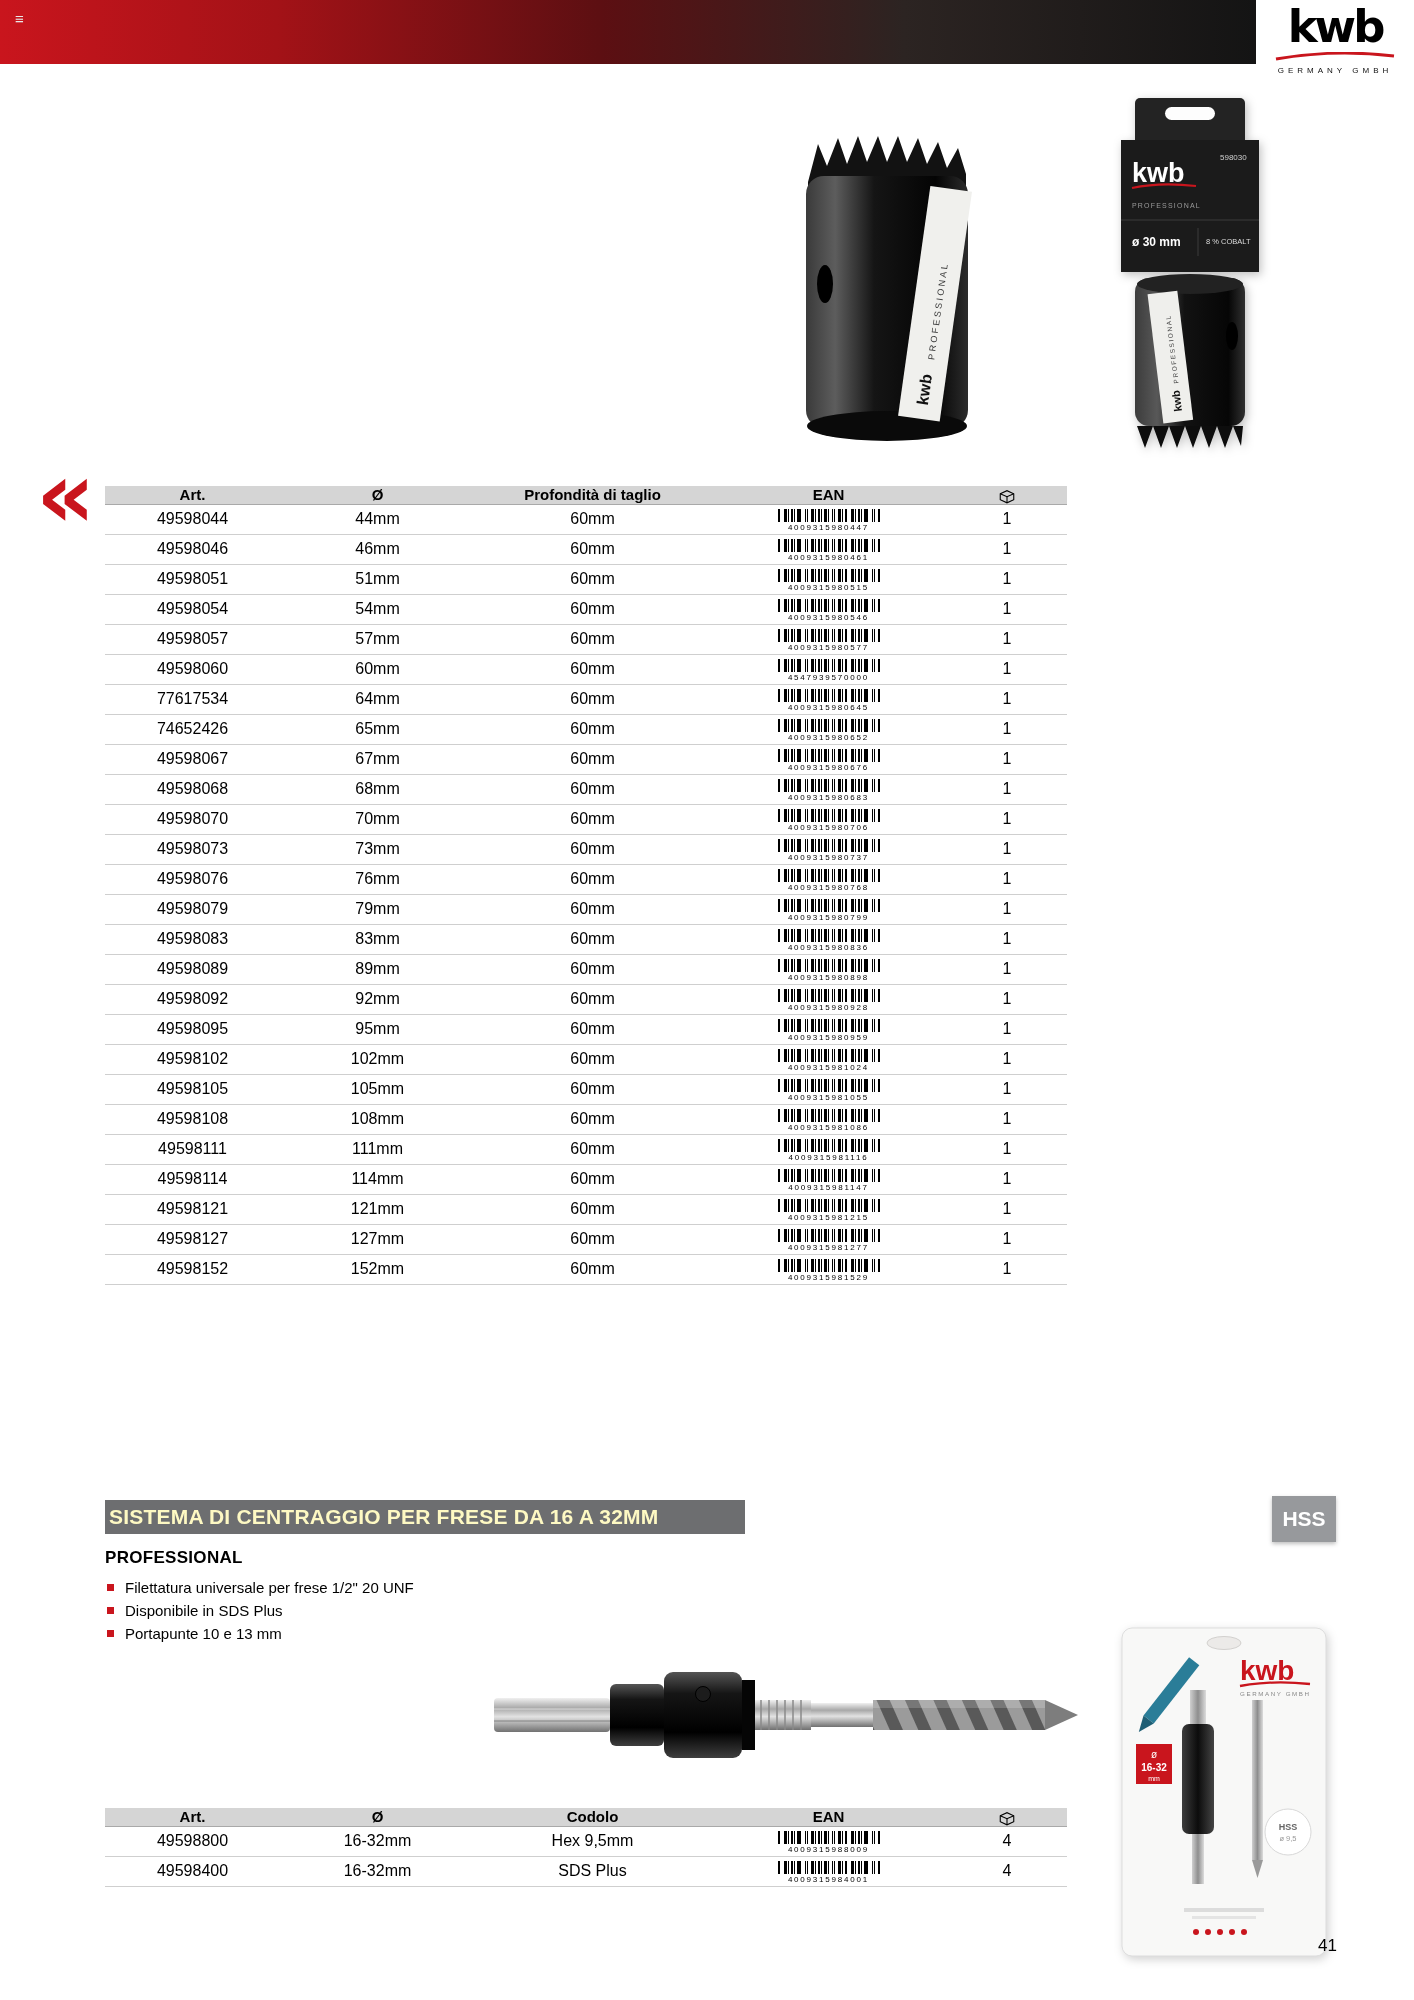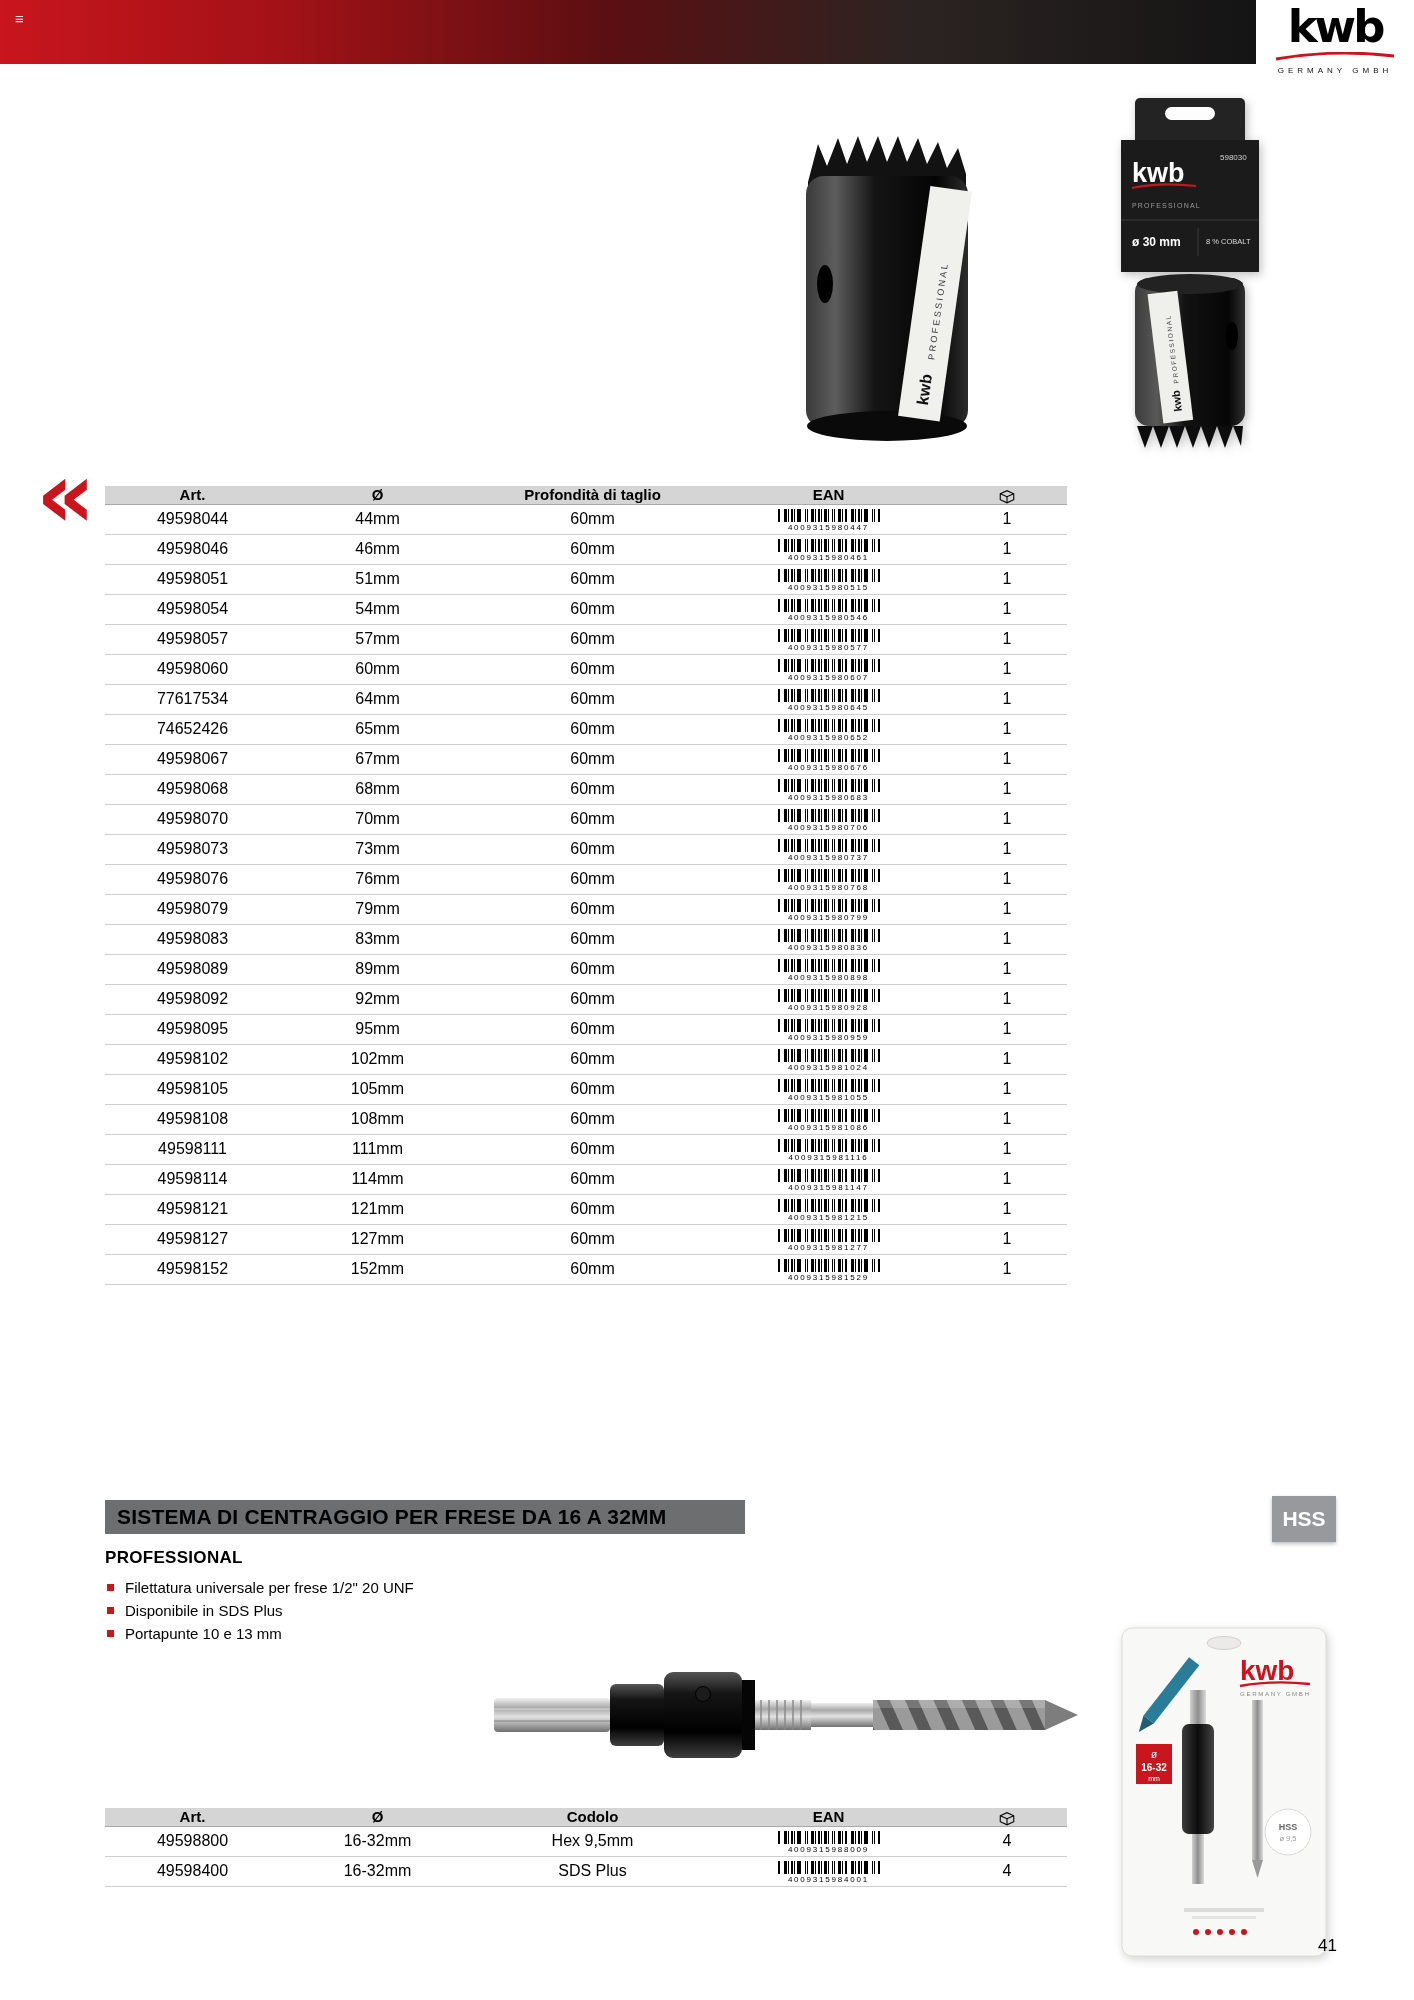--- a/index.html
+++ b/index.html
@@ -44,22 +44,22 @@
     background: repeating-linear-gradient(90deg,
       #000 0 1.6px, #fff 1.6px 2.7px, #000 2.7px 3.5px, #fff 3.5px 6.1px,
       #000 6.1px 9.3px, #fff 9.3px 10.2px, #000 10.2px 11px, #fff 11px 13.4px);
   }
   .digits { font-family: Liberation Sans, sans-serif; font-size: 8px; letter-spacing: 1.8px; line-height: 9px; color: #000; white-space: nowrap; margin-top: 1px; }
   .carton { display: inline-block; vertical-align: middle; }
 
   
   .sec-title {
     position: absolute; left: 105px; top: 1500px; width: 640px; height: 34px;
-    background: #6d6e70; color: #000000; font-size: 21px; font-weight: 700; line-height: 34px;
-    padding-left: 12px; letter-spacing: 0.2px; white-space: nowrap; overflow: hidden;
+    background: #6d6e70; color: #fef9c3; font-size: 21px; font-weight: 700; line-height: 34px;
+    padding-left: 4px; letter-spacing: 0.2px; white-space: nowrap; overflow: hidden;
   }
   .hss-badge {
     position: absolute; left: 1272px; top: 1496px; width: 64px; height: 46px;
     background: #97999c; color: #fff; font-size: 21px; font-weight: 700;
     display: flex; align-items: center; justify-content: center;
     box-shadow: 0 2px 4px rgba(0,0,0,.25);
   }
   .prof-heading { position: absolute; left: 105px; top: 1548px; font-size: 17px; font-weight: 800; letter-spacing: 0.3px; }
   .bullets { position: absolute; left: 107px; top: 1576px; list-style: none; }
   .bullets li { position: relative; padding-left: 18px; font-size: 15px; line-height: 23px; color: #000; }
@@ -242,21 +242,21 @@
           <td>1</td>
         </tr>
 
         <tr>
           <td>49598060</td>
           <td>60mm</td>
           <td>60mm</td>
           <td>
             <div class="barcode">
               <div class="bars"></div>
-              <div class="digits">4009315980607</div>
+              <div class="digits">4547939570000</div>
             </div>
           </td>
           <td>1</td>
         </tr>
 
         <tr>
           <td>77617534</td>
           <td>64mm</td>
           <td>60mm</td>
           <td>

